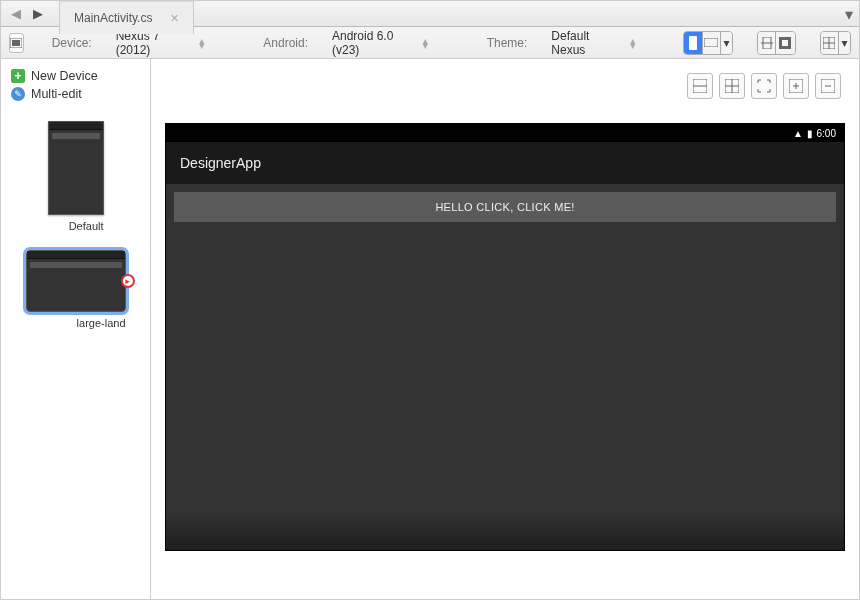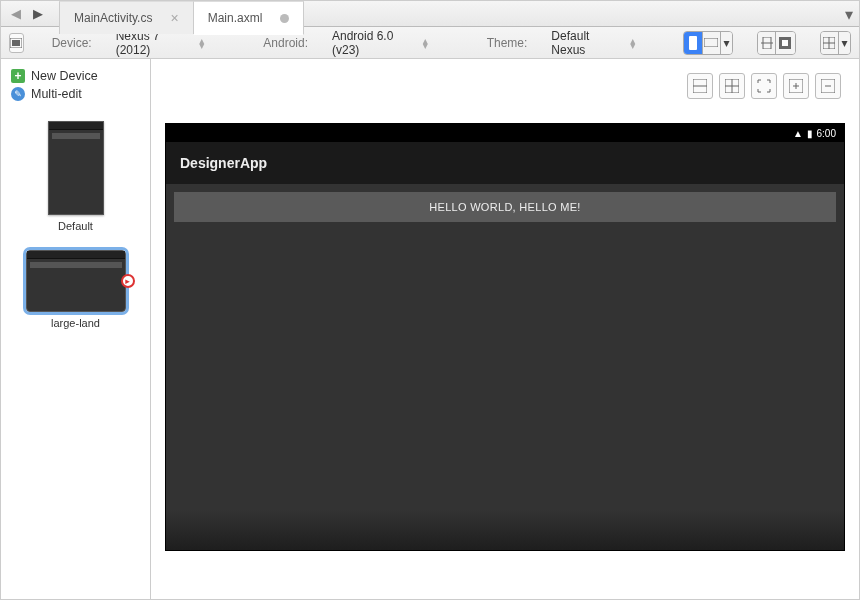--- a/index.html
+++ b/index.html
@@ -21,53 +21,49 @@
     .spacer{flex:1}
     .seg{display:flex;border:1px solid #aaa;border-radius:4px;overflow:hidden}
     .seg .s{width:26px;height:22px;display:flex;align-items:center;justify-content:center;background:#f4f4f4;cursor:pointer;border-right:1px solid #aaa}
     .seg .s:last-child{border-right:none}
     .seg .s.on{background:#3b82f6;color:#fff}
     .main{display:flex;height:calc(600px - 26px - 32px)}
     .sidebar{width:152px;border-right:1px solid #ccc;background:#fff;padding:8px 6px;display:flex;flex-direction:column;align-items:center}
     .side-action{display:flex;align-items:center;gap:6px;font-size:12.5px;color:#333;align-self:flex-start;margin:2px 4px;cursor:pointer}
     .plus{width:14px;height:14px;background:#4caf50;color:#fff;border-radius:2px;display:flex;align-items:center;justify-content:center;font-size:12px;font-weight:bold}
     .pencil{width:14px;height:14px;border-radius:50%;background:#4a90d9;display:flex;align-items:center;justify-content:center;color:#fff;font-size:9px}
-    .thumb{margin-top:18px;display:flex;flex-direction:column;align-items:center;cursor:pointer}
+    .thumb{margin-top:18px;display:flex;flex-direction:column;align-items:flex-end;cursor:pointer}
     .thumb .frame{border:1px solid #555;background:#333;box-shadow:0 1px 2px rgba(0,0,0,.3)}
     .thumb.portrait .frame{width:56px;height:94px}
     .thumb.land .frame{width:100px;height:62px}
     .thumb.selected .frame{outline:3px solid #7bb0e8;border-radius:4px}
     .thumb .frame .bar{height:8px;background:#222;border-bottom:1px solid #111}
     .thumb .frame .btn{height:6px;background:#555;margin:3px 3px 0}
     .thumb .lbl{font-size:11px;color:#333;margin-top:5px}
     .land-wrap{position:relative}
     .red-ring{position:absolute;right:-9px;top:50%;transform:translateY(-50%);width:14px;height:14px;border:2px solid #d33;border-radius:50%;display:flex;align-items:center;justify-content:center;color:#d33;font-size:9px;background:#fff}
     .canvas{flex:1;background:#fff;position:relative;padding:14px}
     .tool-strip{position:absolute;right:18px;top:14px;display:flex;gap:6px}
     .tool-strip .t{width:26px;height:26px;border:1px solid #bbb;border-radius:3px;background:#fafafa;display:flex;align-items:center;justify-content:center;cursor:pointer;color:#555}
     .device{margin-top:50px;width:680px;height:428px;background:#333;border:1px solid #000;position:relative;overflow:hidden}
     .status{height:18px;background:#000;color:#fff;display:flex;align-items:center;justify-content:flex-end;padding:0 8px;font-size:10px;gap:4px}
-    .appbar{height:42px;background:#1a1a1a;color:#eee;display:flex;align-items:center;padding:0 14px;font-size:14px;font-weight:700}
+    .appbar{height:42px;background:#1a1a1a;color:#eee;display:flex;align-items:center;padding:0 14px;font-size:14px;font-weight:400}
     .big-btn{margin:8px;height:30px;background:#5a5a5a;color:#eee;display:flex;align-items:center;justify-content:center;font-size:11px;letter-spacing:.3px}
     .device .grad{position:absolute;bottom:0;left:0;right:0;height:40px;background:linear-gradient(transparent,#1e1e1e)}
     svg{display:block}
   </style>
 </head>
 <body>
 
 <div class="tabbar">
   <div class="navbtn">◀</div>
   <div class="navbtn active">▶</div>
   <div class="tab first">
     <span>MainActivity.cs</span>
     <span class="close">×</span>
-  </div>
-  <div class="tab active">
-    <span>Main.axml</span>
-    <span class="dot"></span>
   </div>
   <div class="menu">▾</div>
 </div>
 
 <div class="toolbar">
   <div class="tb-icon">
       <svg width="12" height="10">
         <rect x="0" y="0" width="12" height="10" fill="none" stroke="#666"></rect>
         <rect x="2" y="2" width="8" height="6" fill="#666"></rect>
       </svg>
@@ -190,18 +186,18 @@
     <div class="device">
       <div class="status">
         <span>▲</span>
         <span>▮</span>
         <span>6:00</span>
       </div>
       <div class="appbar">
         <span>DesignerApp</span>
       </div>
       <div class="big-btn">
-        <span>HELLO WORLD, HELLO ME!</span>
+        <span>HELLO CLICK, CLICK ME!</span>
       </div>
       <div class="grad"></div>
     </div>
   </div>
 </div>
 
 </body></html>

